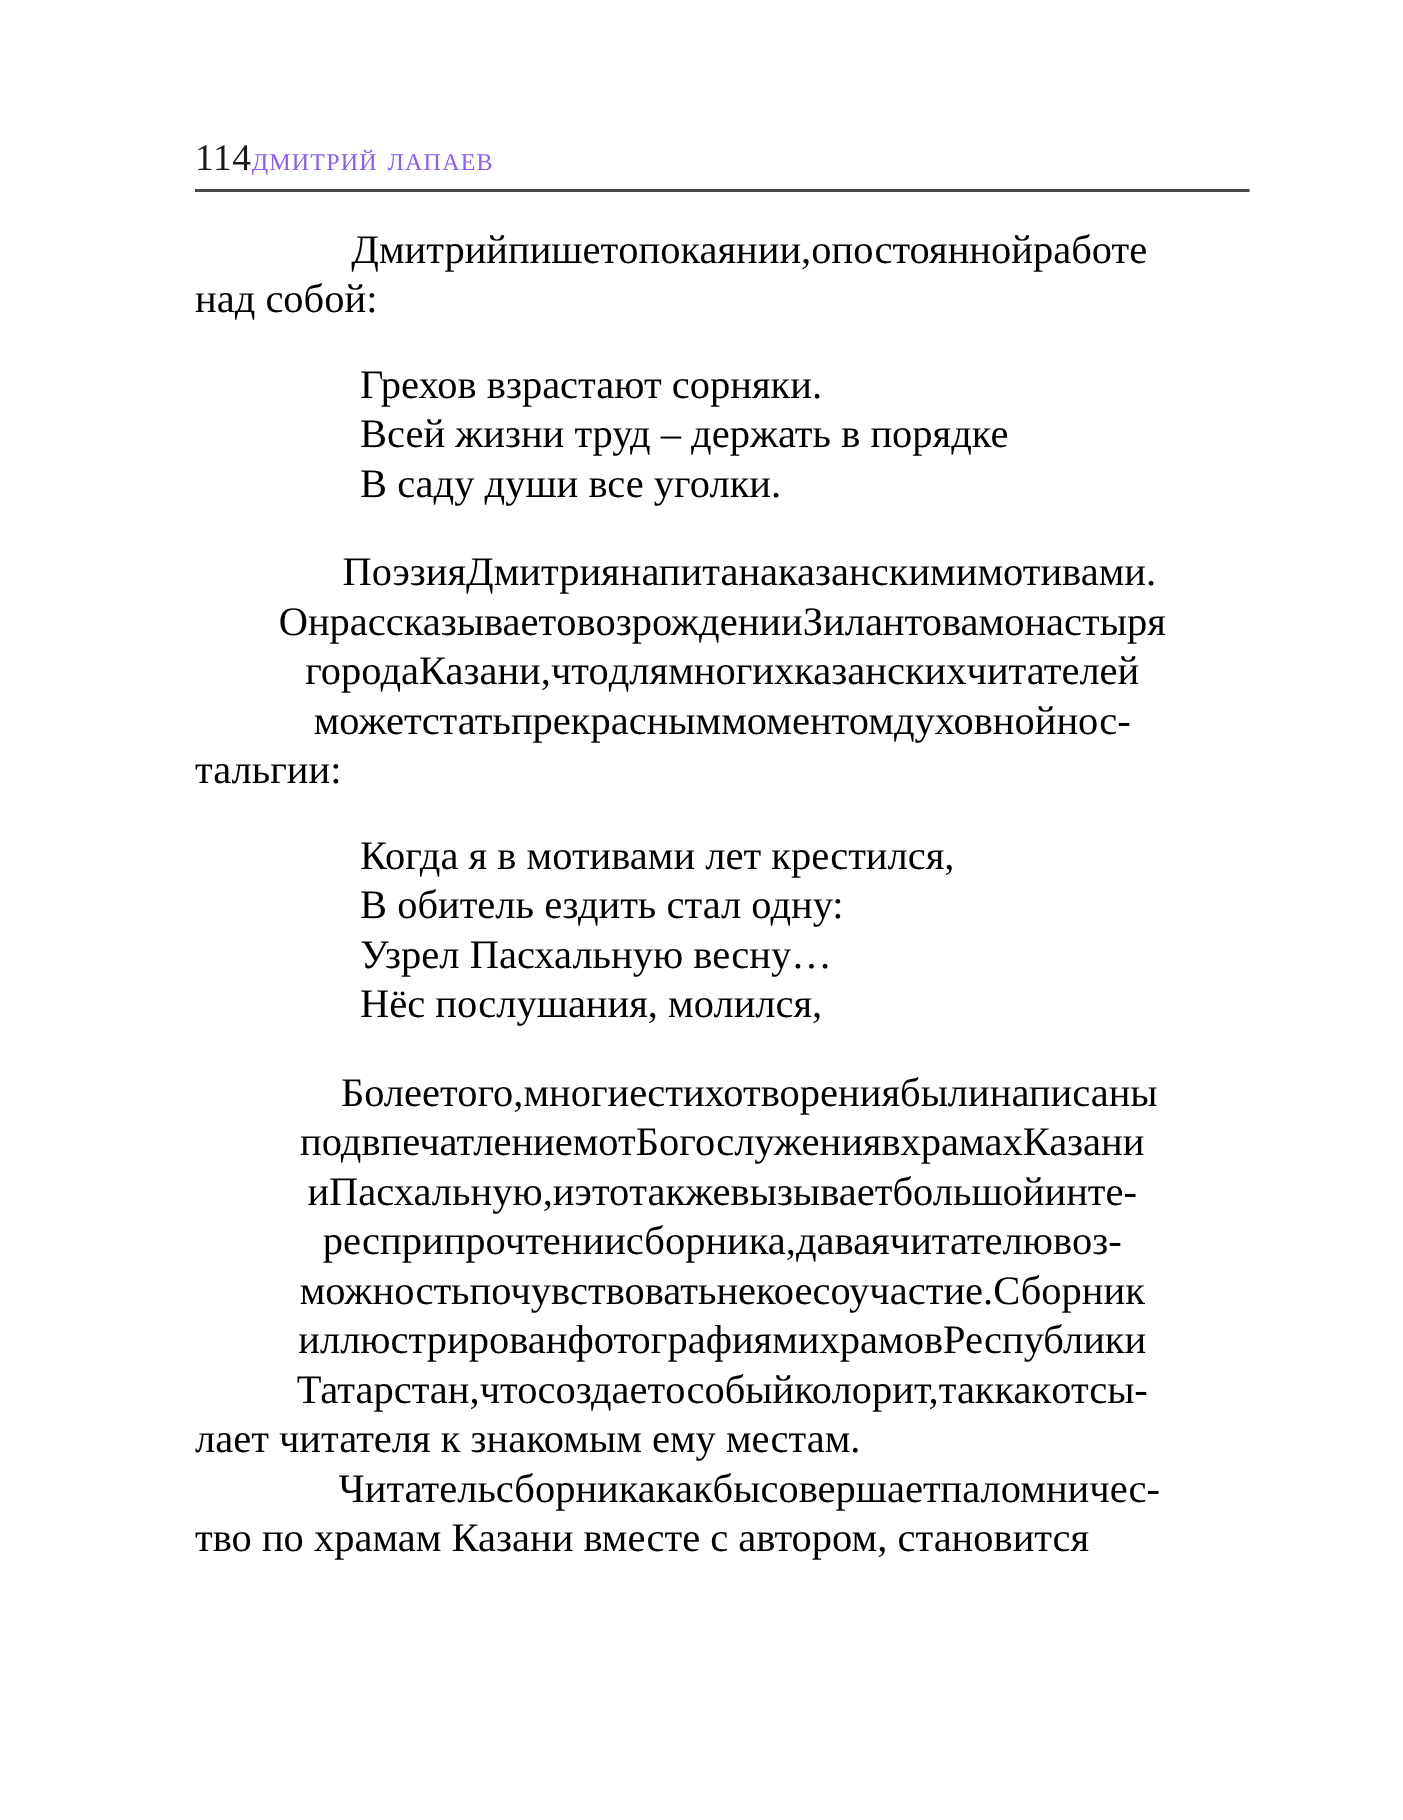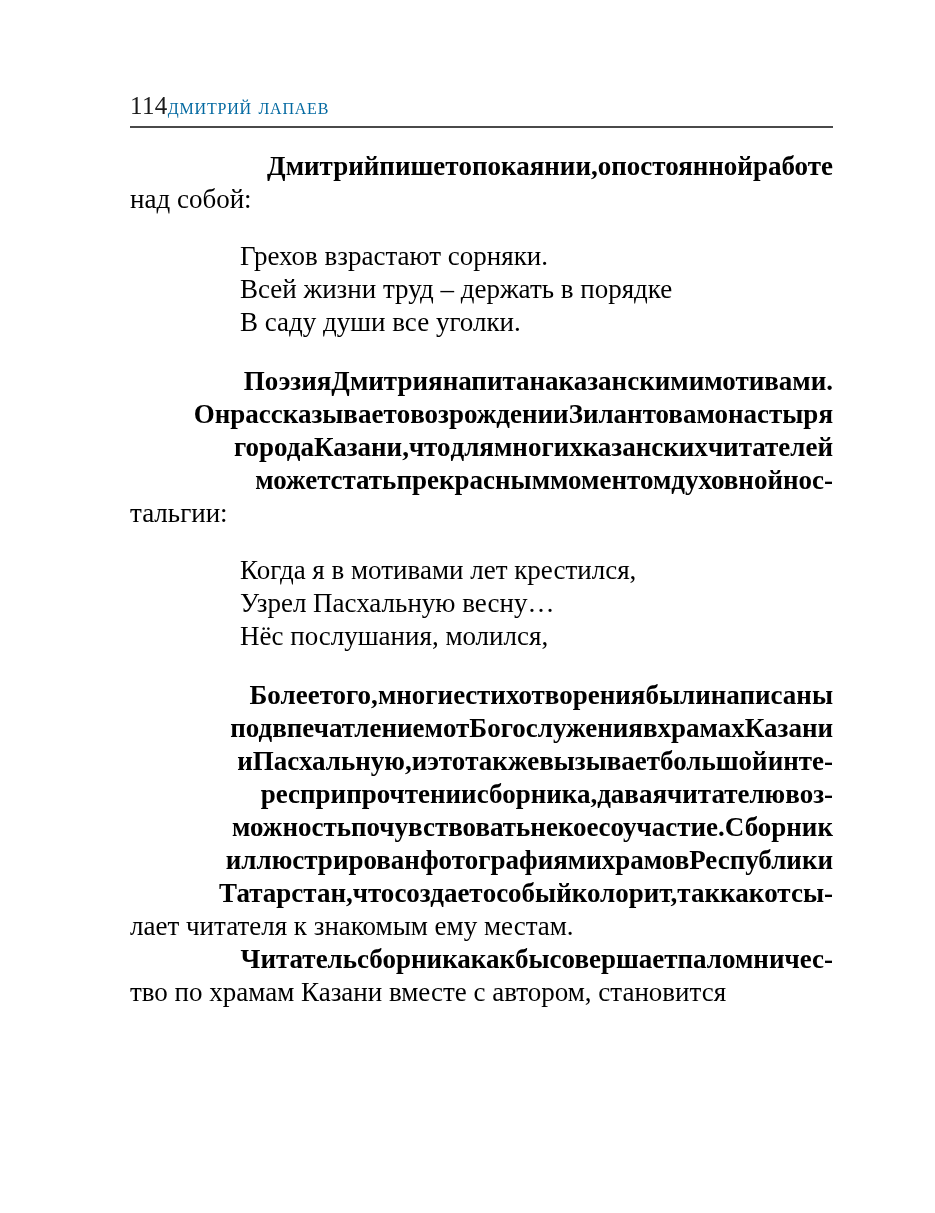--- a/index.html
+++ b/index.html
@@ -39,21 +39,21 @@
     letter-spacing: 0.4px;
     color: #1a1a1a;
   }
 
   .head-author {
     font-size: 23px;
     line-height: 30px;
     font-variant: small-caps;
     text-transform: lowercase;
     letter-spacing: 0.8px;
-    color: #0369a1;
+    color: #8b5cf6;
   }
 
   .head-rule {
     position: absolute;
     left: 130px;
     top: 126px;
     width: 703px;
     height: 2px;
     background: #4a4a4a;
   }
@@ -77,23 +77,22 @@
     width: 703px;
     font-size: 27px;
     line-height: 33px;
     white-space: nowrap;
     color: #000000;
   }
 
   
   .line.just {
     display: flex;
-    justify-content: flex-end;
+    justify-content: center;
     white-space: normal;
-    font-weight: bold;
   }
   .line.just > span {
     white-space: pre;
   }
 
   
   .line.indent {
     padding-left: 36px;
     width: 667px;
   }
@@ -179,20 +178,21 @@
           <span>моментом</span>
           <span>духовной</span>
           <span>нос-</span>
         </div>
         <div class="line">тальгии:</div>
       </div>
 
     <div class="gap-verse-top"></div>
     <div class="verse">
         <div class="line">Когда я в мотивами лет крестился,</div>
+        <div class="line">В обитель ездить стал одну:</div>
         <div class="line">Узрел Пасхальную весну…</div>
         <div class="line">Нёс послушания, молился,</div>
       </div>
     <div class="gap-verse-bottom"></div>
 
     <div class="para">
         <div class="line indent just">
           <span>Более</span>
           <span>того,</span>
           <span>многие</span>

